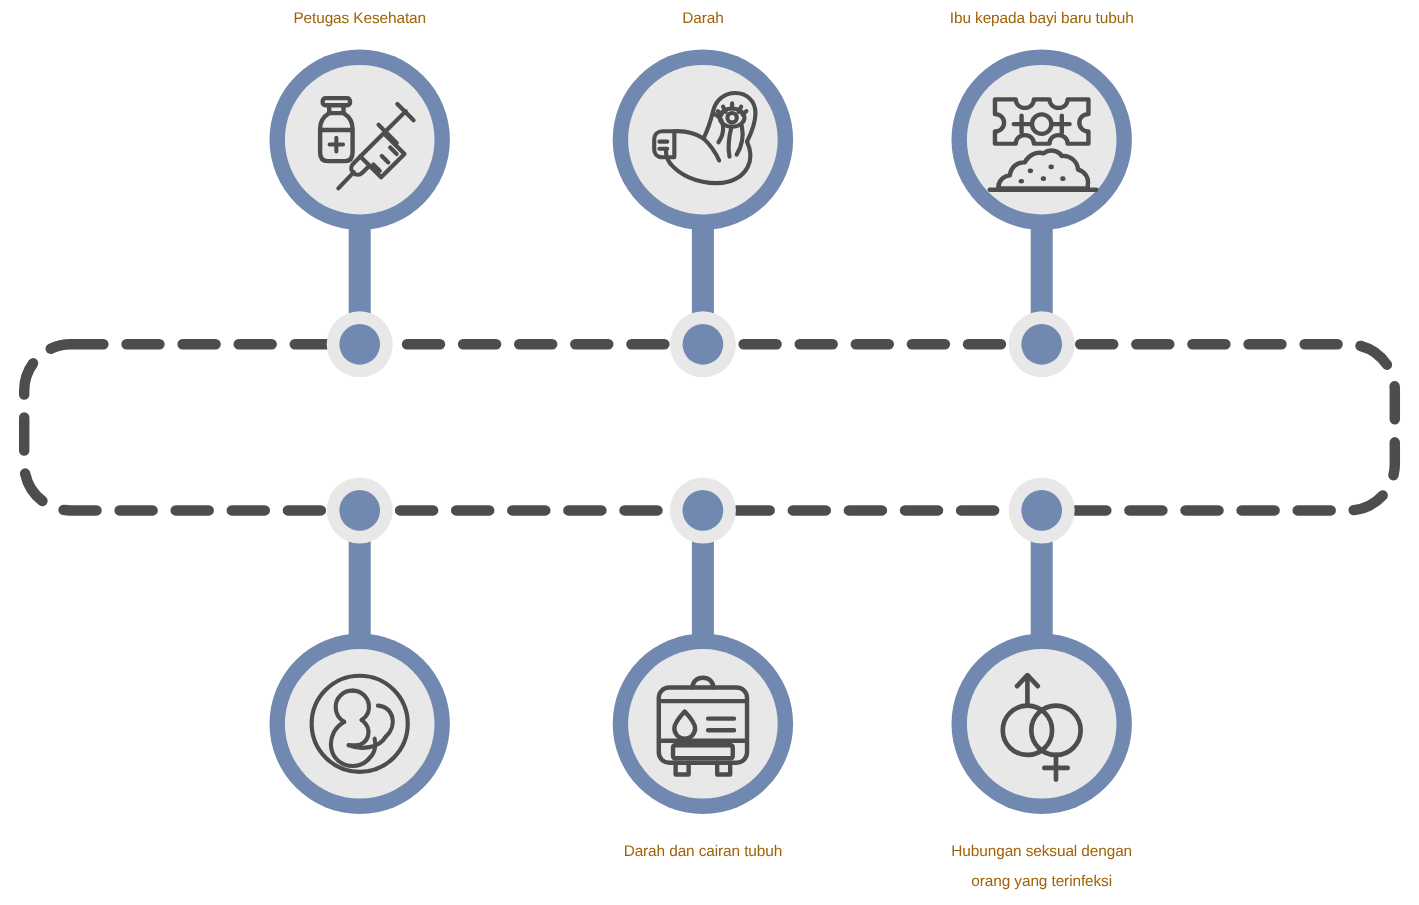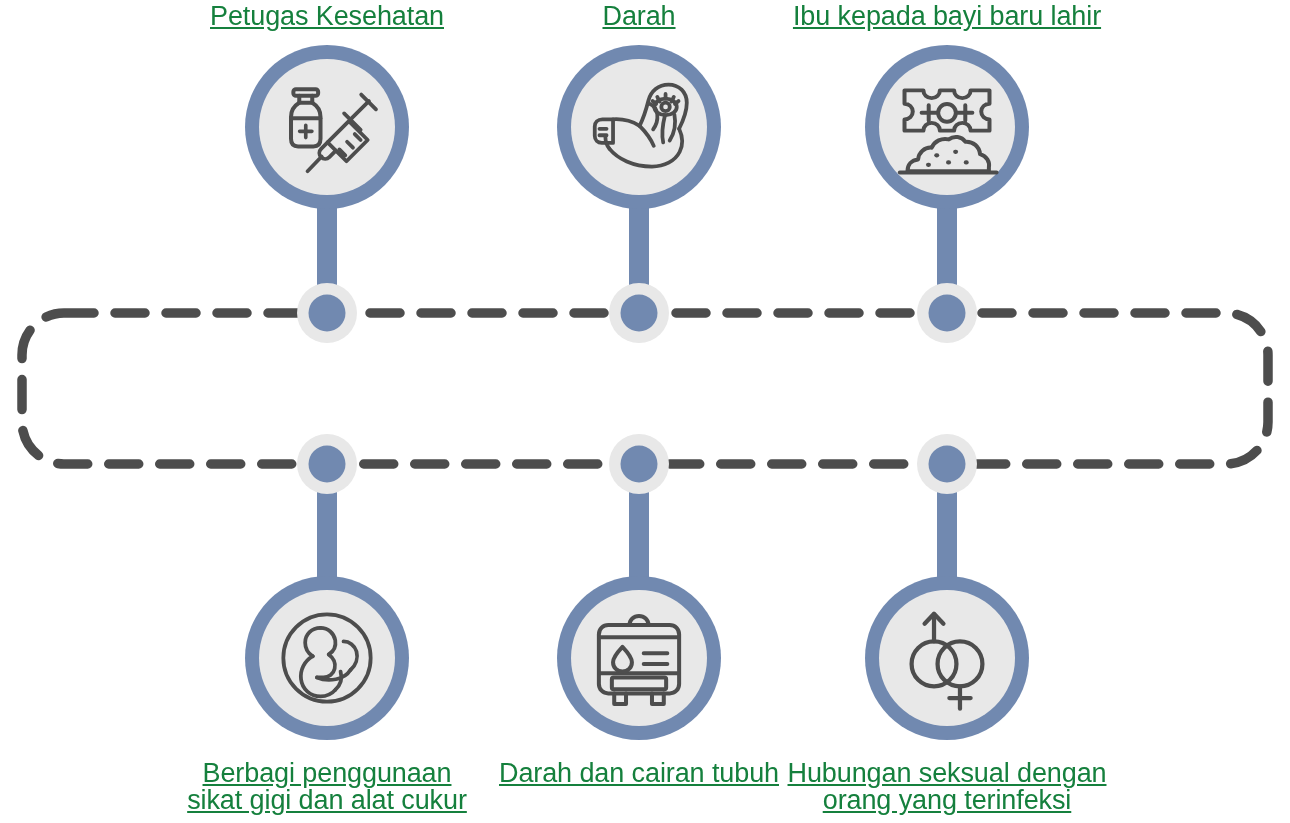--- a/index.html
+++ b/index.html
@@ -20,27 +20,26 @@
   }
   #backdrop {
     position: absolute;
     left: 0;
     top: 0;
     width: 1290px;
     height: 823px;
   }
   .label {
     position: absolute;
-    color: #15803d;
-    font-size: 27px;
+    color: #a16207;
+    font-size: 14px;
     line-height: 27px;
     text-align: center;
     white-space: pre-line;
     letter-spacing: -0.1px;
-    text-decoration: underline;
   }
   .label-top {
     transform: translate(-50%, 0);
   }
   .label-bottom {
     transform: translate(-50%, 0);
   }
   .node-hit {
     position: absolute;
     transform: translate(-50%, -50%);
@@ -304,24 +303,22 @@
       <use href="#sym-gender" x="888" y="599" width="118" height="118"></use>
       <circle cx="947" cy="464" r="30" fill="#e8e8e8"></circle>
       <circle cx="947" cy="464" r="18.5" fill="#7189b0"></circle>
     </g>
   </svg>
 
   <div class="label label-top" style="left:327px; top:3px;">Petugas Kesehatan</div>
 
   <div class="label label-top" style="left:639px; top:3px;">Darah</div>
 
-  <div class="label label-top" style="left:947px; top:3px;">Ibu kepada bayi baru lahir</div>
-
-  <div class="label label-bottom" style="left:327px; top:760px;">Berbagi penggunaan
-sikat gigi dan alat cukur</div>
+  <div class="label label-top" style="left:947px; top:3px;">Ibu kepada bayi baru tubuh</div>
+
 
   <div class="label label-bottom" style="left:947px; top:760px;">Hubungan seksual dengan
 orang yang terinfeksi</div>
 
   <div class="label label-bottom" style="left:639px; top:760px;">Darah dan cairan tubuh</div>
 
   <div class="icon-hit" style="left:327px; top:127px; width:164px; height:164px;"></div>
   <div class="icon-hit" style="left:639px; top:127px; width:164px; height:164px;"></div>
   <div class="icon-hit" style="left:947px; top:127px; width:164px; height:164px;"></div>
   <div class="icon-hit" style="left:327px; top:658px; width:164px; height:164px;"></div>

